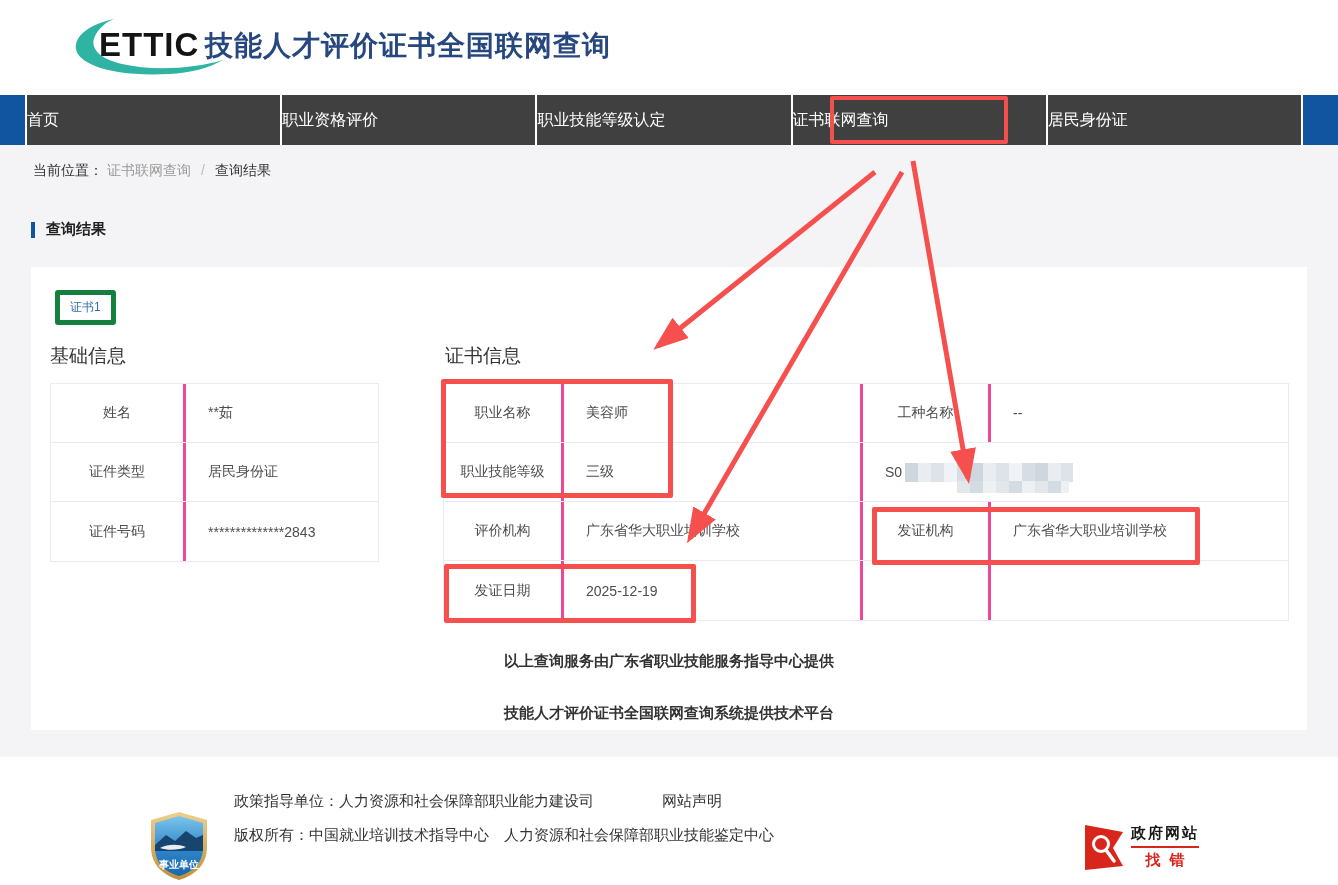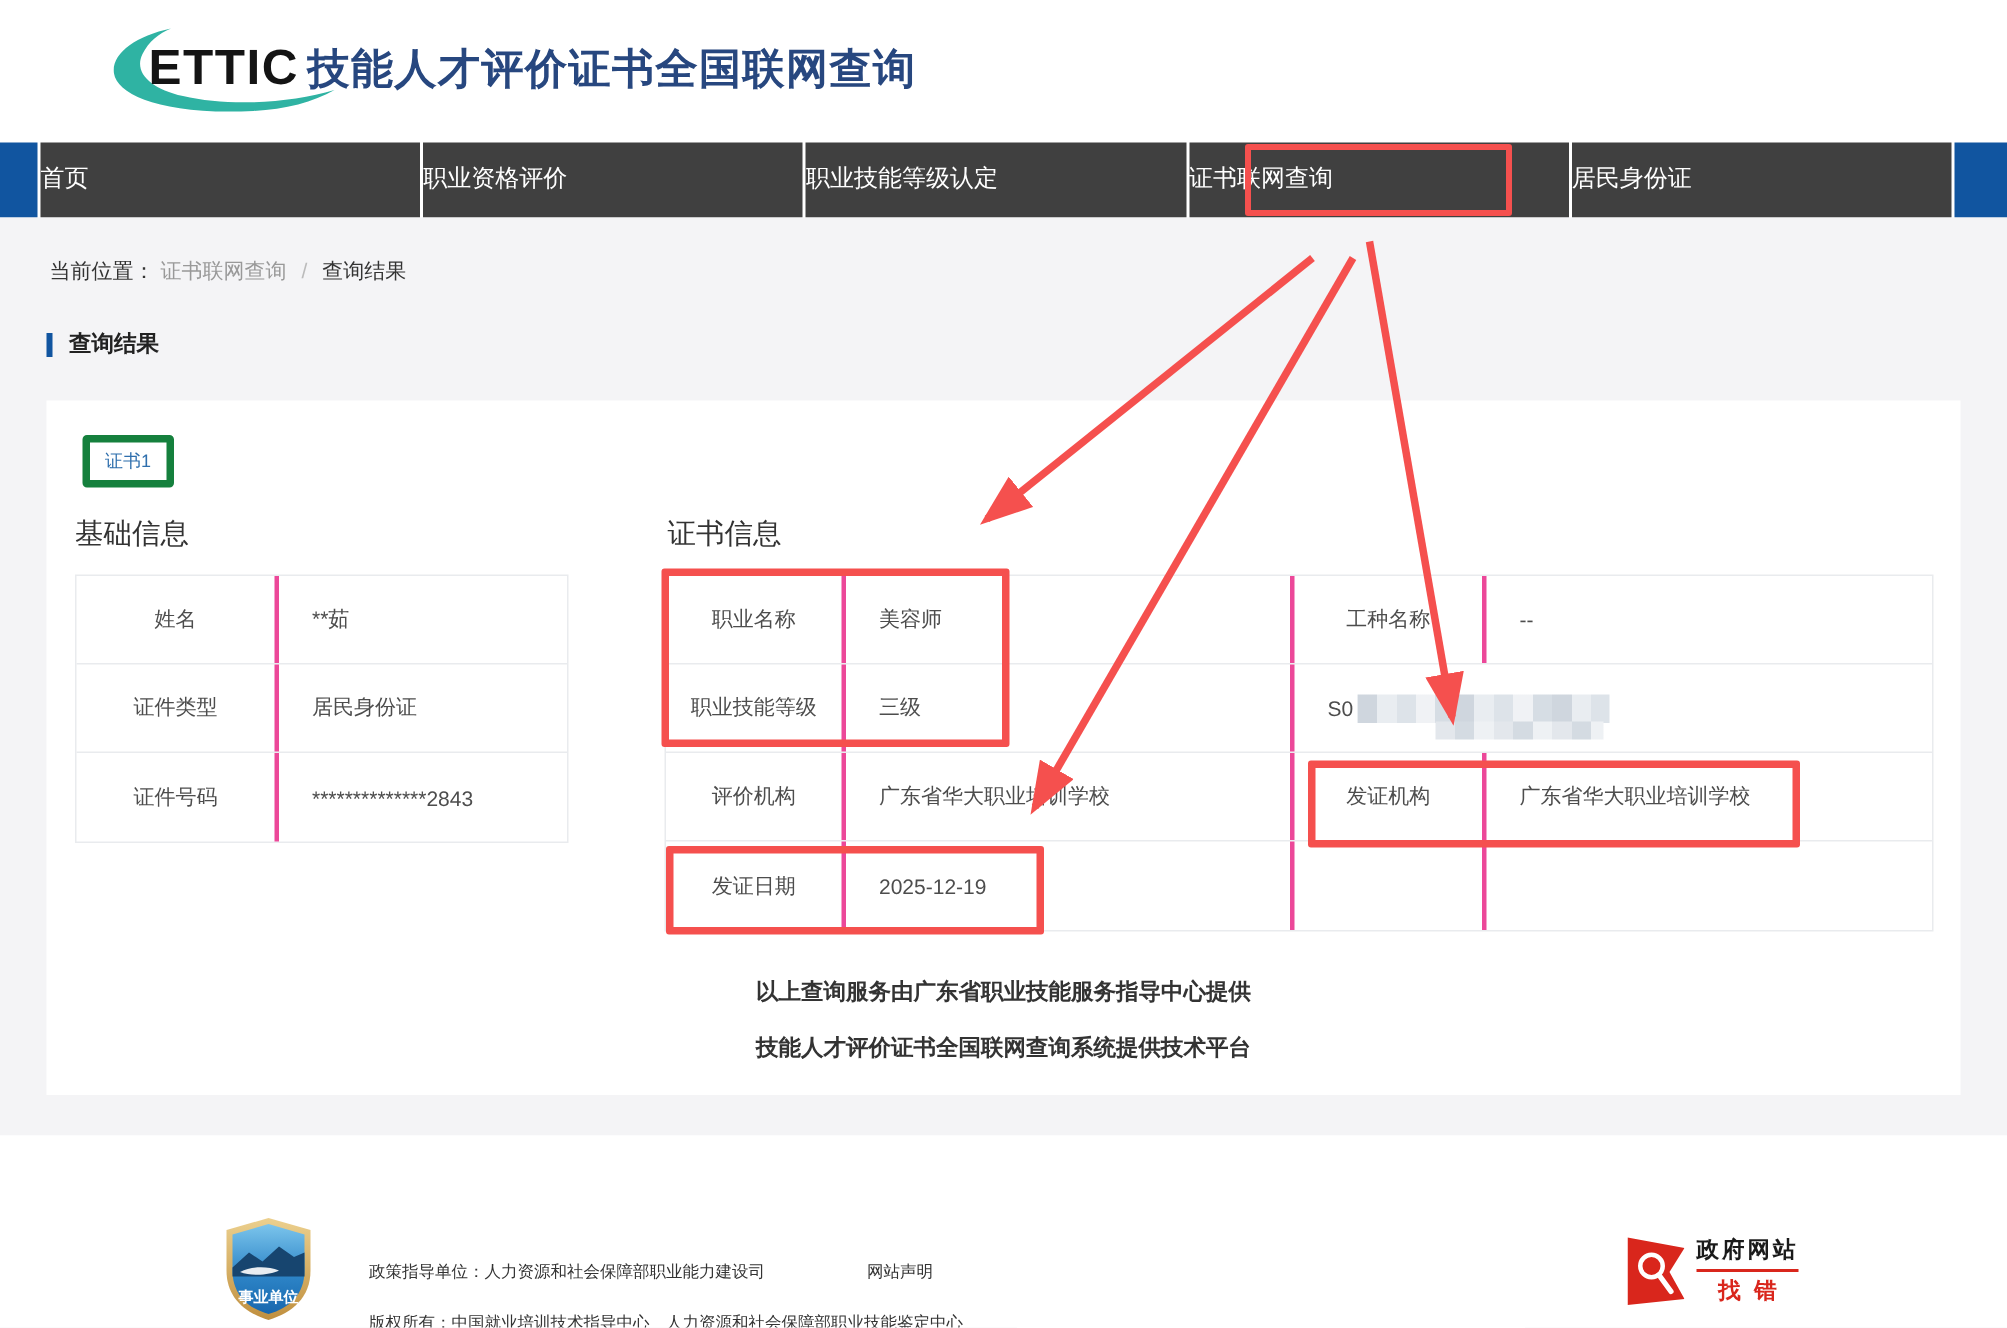--- a/index.html
+++ b/index.html
@@ -14,21 +14,21 @@
   .site-title { position:absolute; left:205px; top:27px; font-size:28px; font-weight:bold; color:#27477f; letter-spacing:1px; }
 
   
   .nav { position:absolute; top:95px; left:0; width:1338px; height:50px; background:#fff; display:flex; gap:2px; }
   .nav .stub { background:#1155a0; }
   .nav .stub.l { width:25px; } .nav .stub.r { width:35px; }
   .nav-item { flex:1; background:#404040; color:#fff; font-size:16px; text-align:left; line-height:50px; cursor:pointer; }
 
   
   .main { position:absolute; top:145px; left:0; width:1338px; height:612px; background:#f4f4f6; }
-  .breadcrumb { position:absolute; left:33px; top:27px; font-size:14px; color:#333; }
+  .breadcrumb { position:absolute; left:33px; top:17px; font-size:14px; color:#333; }
   .breadcrumb .parent { color:#999; margin-left:4px; }
   .breadcrumb .sep { color:#bbb; margin:0 10px; }
   .breadcrumb .current { color:#333; }
   .section-head { position:absolute; left:31px; top:76px; height:17px; display:flex; align-items:center; }
   .section-bar { width:4px; height:16px; background:#1155a0; margin-right:11px; }
   .section-title { font-size:15px; font-weight:bold; color:#222; }
 
   .card { position:absolute; left:31px; top:122px; width:1276px; height:463px; background:#fff; }
   .cert-tab { position:absolute; left:24px; top:23px; font-size:12px; color:#2f6fad; border:5px solid #15803d; border-radius:3px; background:#fff; padding:4px 10px; cursor:pointer; }
   .tbl-title { position:absolute; font-size:19px; color:#333; }
@@ -50,26 +50,26 @@
   .cert-table .c-v1 { width:299px; }
   .cert-table .c-l2 { width:128px; }
   .cert-table .c-v2 { flex:1; }
 
   .redact { position:relative; display:inline-block; width:168px; height:19px; margin-left:3px; vertical-align:-4px;
     background:repeating-linear-gradient(90deg,#cfd6de 0 13px,#e9edf1 13px 26px,#dde3e9 26px 39px,#f0f2f5 39px 52px,#d6dde4 52px 65px); }
   .redact::after { content:""; position:absolute; left:52px; top:18px; width:112px; height:12px;
     background:repeating-linear-gradient(90deg,#e3e7ec 0 13px,#d4dbe2 13px 26px,#eef1f4 26px 39px); }
 
   .note { position:absolute; left:0; width:1276px; text-align:center; font-size:15px; font-weight:bold; color:#333; }
-  .note1 { top:385px; } .note2 { top:422px; }
+  .note1 { top:385px; } .note2 { top:437px; }
 
   
   .footer { position:absolute; top:757px; left:0; width:1338px; height:128px; background:#fff; }
   .inst-badge { position:absolute; left:148px; top:54px; }
-  .f-line { position:absolute; left:246px; font-size:11px; color:#333; white-space:pre;margin-top:48px; }
+  .f-line { position:absolute; left:234px; font-size:15px; color:#333; white-space:pre; }
   .f1 { top:35px; } .f2 { top:69px; } .f3 { top:103px; }
   .statement-link { margin-left:68px; color:#333; cursor:pointer; }
   .gov-badge { position:absolute; left:1085px; top:66px; display:flex; align-items:center; cursor:pointer; }
   .gov-text { margin-left:8px; }
   .gov-line1 { font-size:15px; color:#1a1a1a; font-weight:700; letter-spacing:2px; padding-bottom:3px; border-bottom:2px solid #d9261c; }
   .gov-line2 { font-size:15px; color:#d9261c; font-weight:bold; letter-spacing:9px; text-align:center; margin-top:3px; padding-left:9px; }
 
   
   .anno { position:absolute; pointer-events:none; z-index:50; }
   .anno-box { border:5px solid #f5504e; border-radius:2px; }

